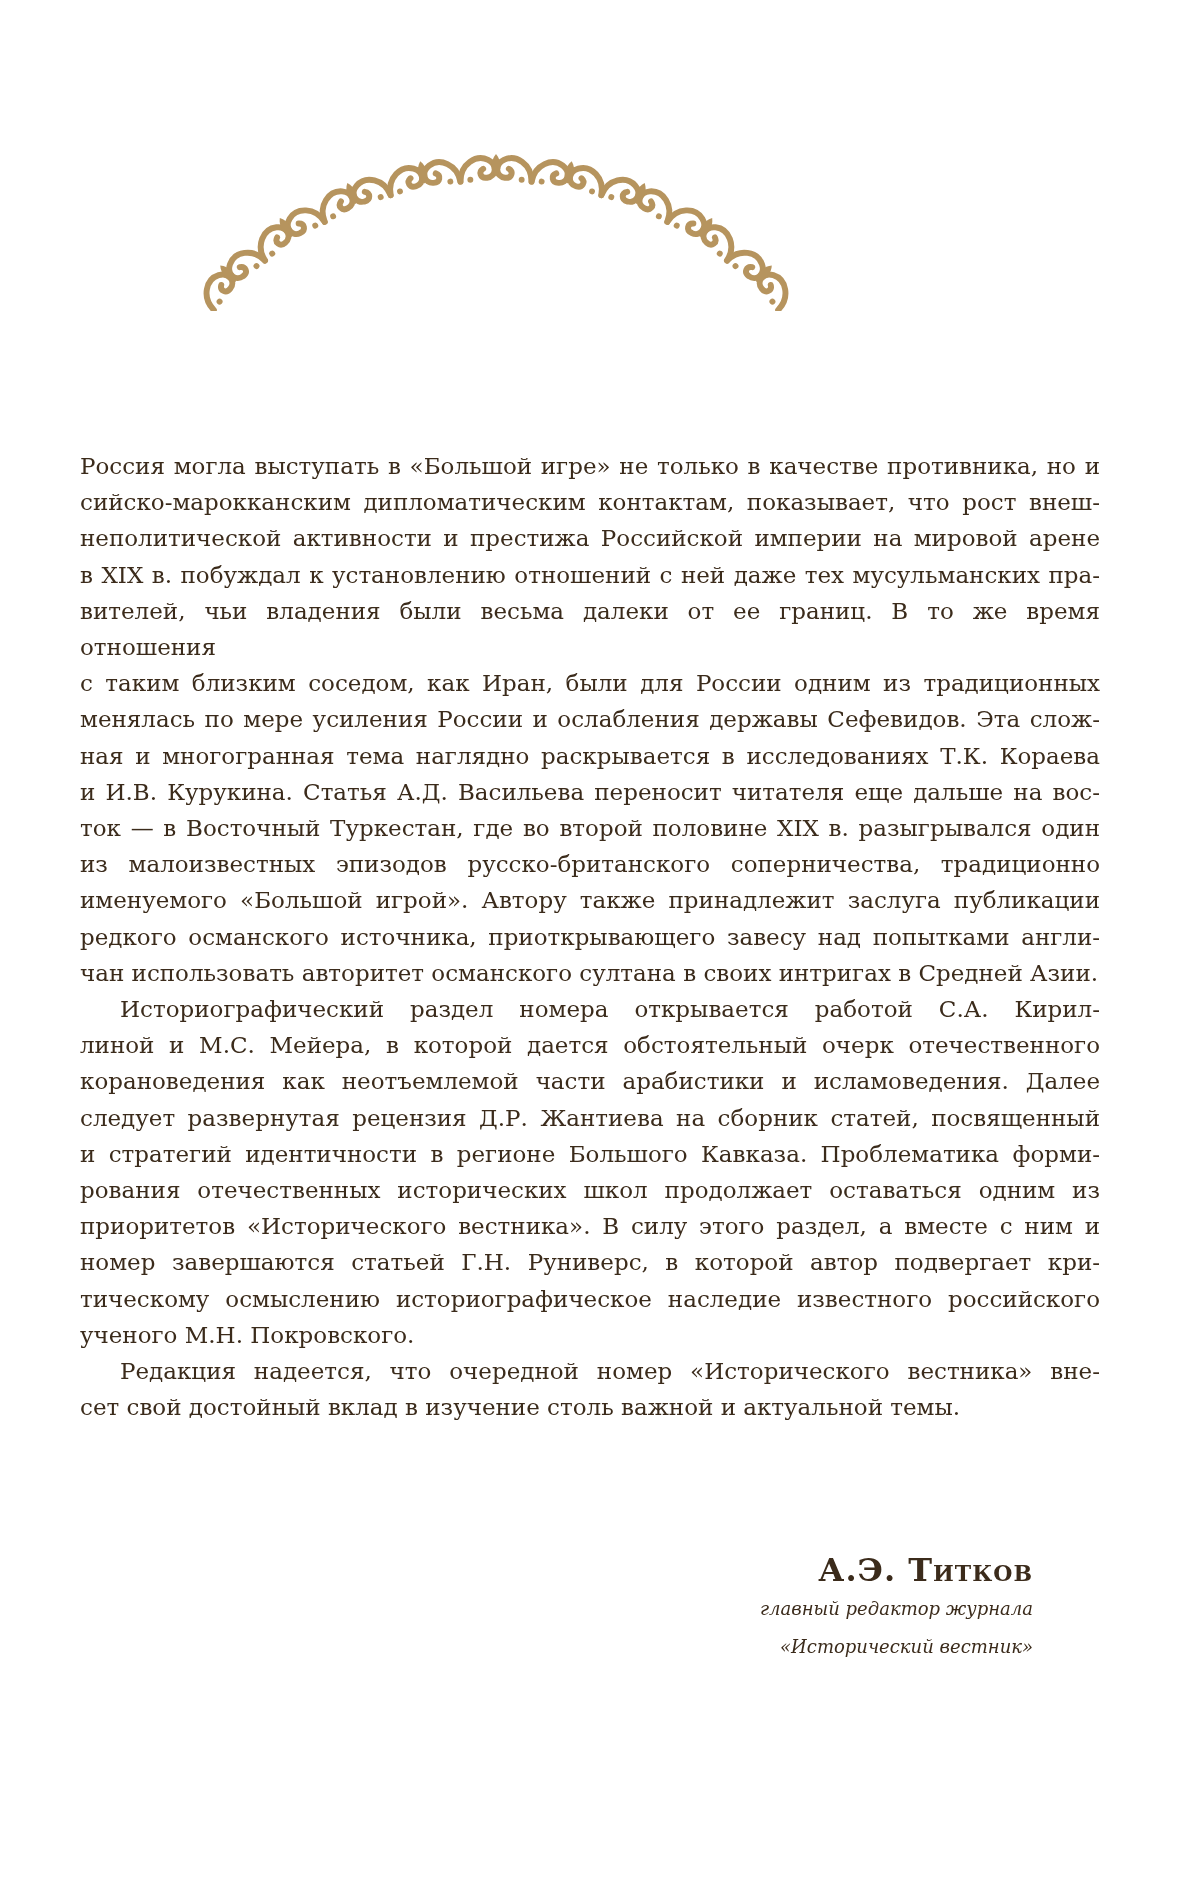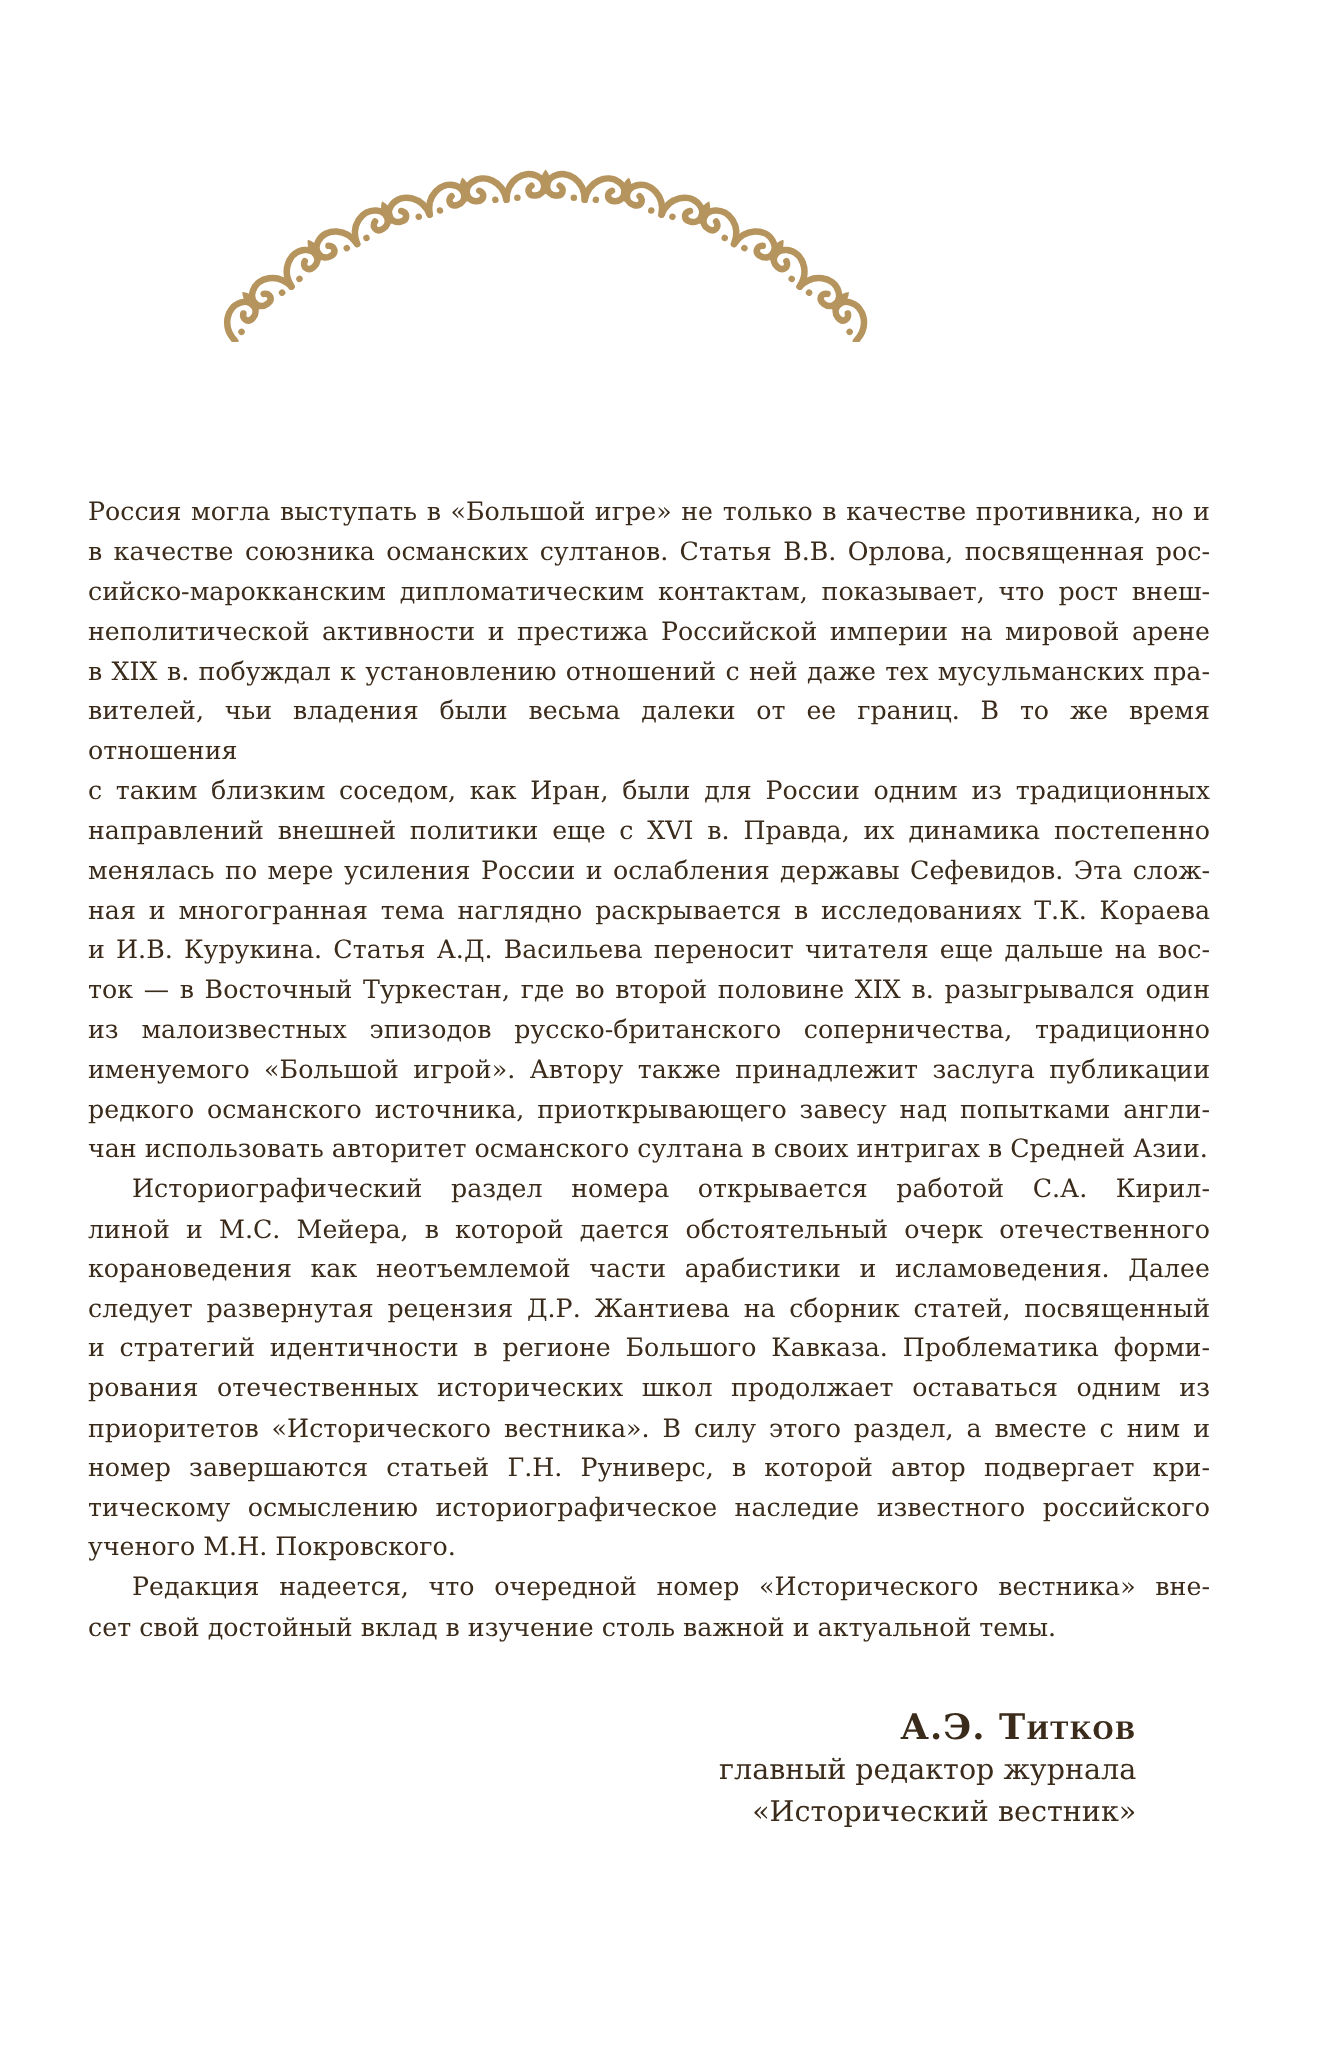--- a/index.html
+++ b/index.html
@@ -27,21 +27,21 @@
   .line{text-align:justify;text-align-last:justify;}
   .line.indent{text-indent:40px;}
   .line.last{text-align-last:left;}
   .signature{
     position:absolute;right:167px;top:1550px;text-align:right;
   }
   .sig-name{
     font-weight:bold;font-size:32px;line-height:40px;
     font-variant-caps:small-caps;letter-spacing:1px;
   }
-  .sig-role{font-size:26px;line-height:38px;}
+  .sig-role{font-style:italic;font-size:18px;line-height:38px;}
   .footer{
     position:absolute;left:796px;top:1814px;
     font-family:"Liberation Sans", sans-serif;
     font-weight:700;font-size:23px;letter-spacing:0.5px;
     color:var(--wm);
   }
 </style>
 </head>
 <body>
 
@@ -65,27 +65,25 @@
       <use href="#scroll-unit" transform="translate(300,22) rotate(0)"></use>
       <use href="#scroll-unit" transform="translate(373.7,29.1) rotate(11)"></use>
       <use href="#scroll-unit" transform="translate(444.7,50.1) rotate(22)"></use>
       <use href="#scroll-unit" transform="translate(510.4,84.3) rotate(33)"></use>
       <use href="#scroll-unit" transform="translate(568.4,130.4) rotate(44)"></use>
     </svg>
   </div>
 
   <div class="body-text">
       <div class="line">Россия могла выступать в «Большой игре» не только в качестве противника, но и</div>
-      <div class="line">в качестве союзника османских султанов. Статья В.В. Орлова, посвященная рос-</div>
       <div class="line">сийско-марокканским дипломатическим контактам, показывает, что рост внеш-</div>
       <div class="line">неполитической активности и престижа Российской империи на мировой арене</div>
       <div class="line">в XIX в. побуждал к установлению отношений с ней даже тех мусульманских пра-</div>
       <div class="line">вителей, чьи владения были весьма далеки от ее границ. В то же время отношения</div>
       <div class="line">с таким близким соседом, как Иран, были для России одним из традиционных</div>
-      <div class="line">направлений внешней политики еще с XVI в. Правда, их динамика постепенно</div>
       <div class="line">менялась по мере усиления России и ослабления державы Сефевидов. Эта слож-</div>
       <div class="line">ная и многогранная тема наглядно раскрывается в исследованиях Т.К. Кораева</div>
       <div class="line">и И.В. Курукина. Статья А.Д. Васильева переносит читателя еще дальше на вос-</div>
       <div class="line">ток — в Восточный Туркестан, где во второй половине XIX в. разыгрывался один</div>
       <div class="line">из малоизвестных эпизодов русско-британского соперничества, традиционно</div>
       <div class="line">именуемого «Большой игрой». Автору также принадлежит заслуга публикации</div>
       <div class="line">редкого османского источника, приоткрывающего завесу над попытками англи-</div>
       <div class="line last">чан использовать авторитет османского султана в своих интригах в Средней Азии.</div>
       <div class="line indent">Историографический раздел номера открывается работой С.А. Кирил-</div>
       <div class="line">линой и М.С. Мейера, в которой дается обстоятельный очерк отечественного</div>

